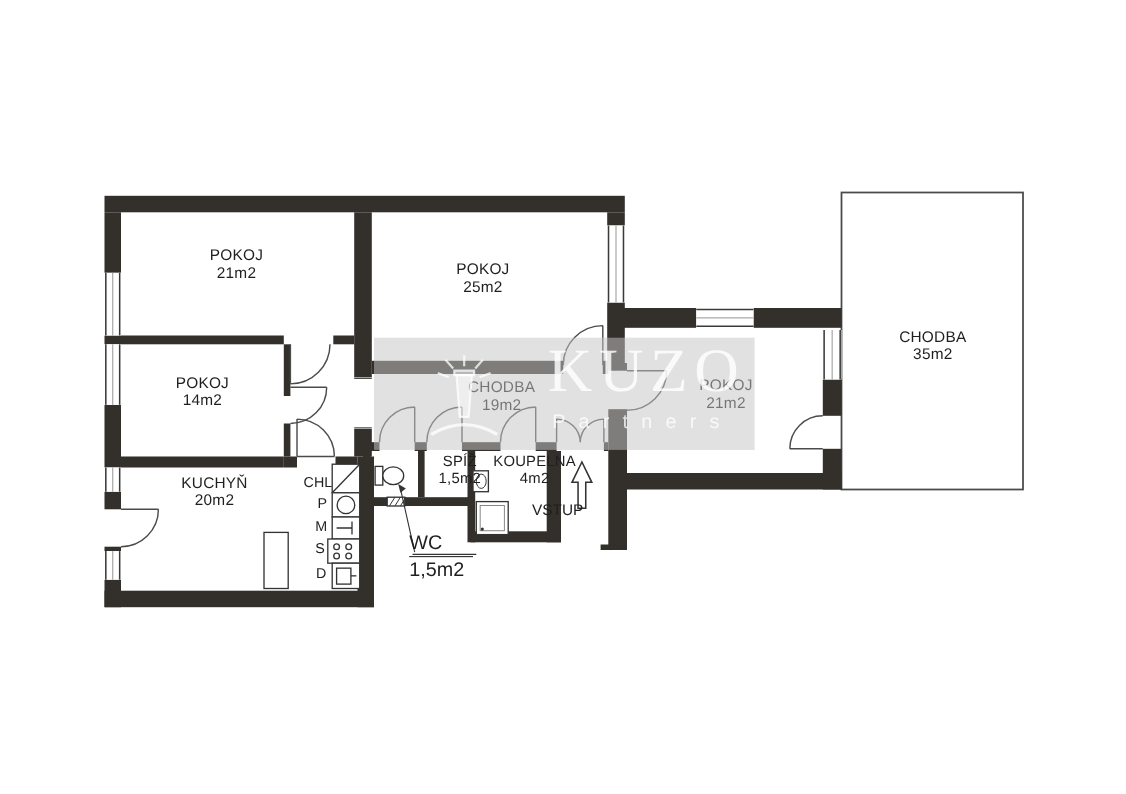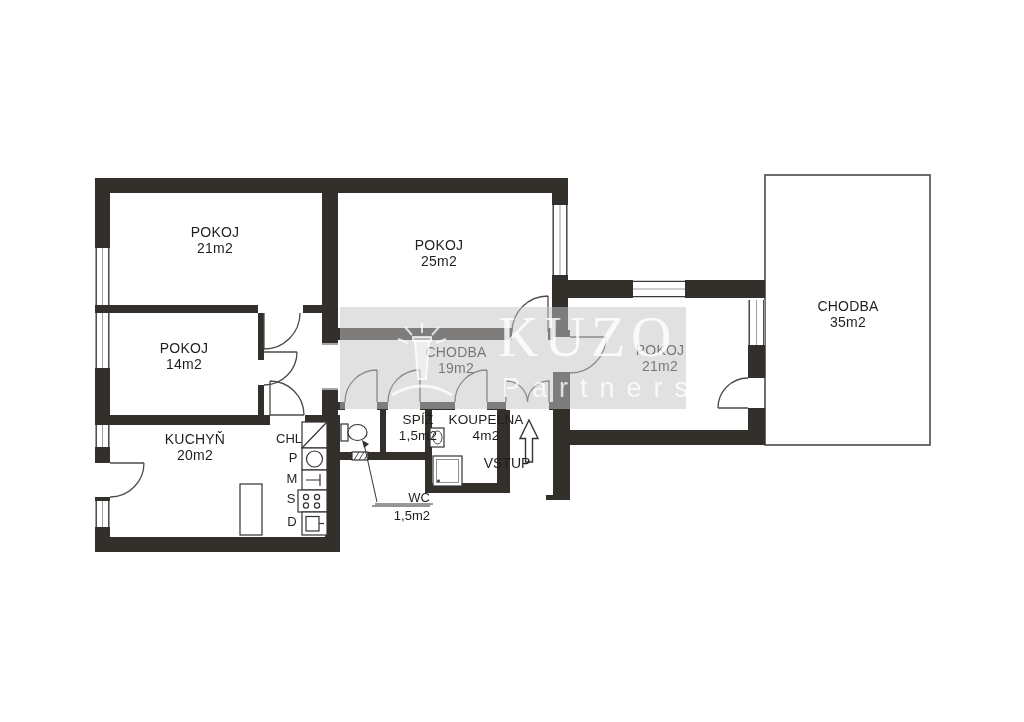--- a/index.html
+++ b/index.html
@@ -2,29 +2,29 @@
 <html><head>
 <meta charset="utf-8">
 <style>
   html,body{margin:0;padding:0;background:#ffffff;}
   .page{position:relative;width:1024px;height:722px;background:#ffffff;overflow:hidden;
         font-family:"Liberation Sans",sans-serif;color:#1f1f1f;}
   .plan-svg{position:absolute;left:0;top:0;z-index:1;}
   .room-label{position:absolute;transform:translate(-50%,-50%);text-align:center;
               font-size:14px;line-height:15.5px;letter-spacing:.2px;z-index:2;white-space:nowrap;}
   .small-label{position:absolute;transform:translate(-50%,-50%);font-size:13px;z-index:2;white-space:nowrap;}
-  .wc-label{position:absolute;transform:translate(-50%,-50%);text-align:right;font-size:13px;z-index:2;}
+  .wc-label{position:absolute;transform:translate(-50%,-50%);text-align:left;font-size:18px;z-index:2;}
   .wc-line{width:58px;height:0;border-top:1.3px solid #2c2c2c;margin:1px auto 1px auto;}
   
   .wm-band{position:absolute;left:340px;top:307px;width:346px;height:102px;
            background:rgba(198,198,198,0.52);z-index:3;pointer-events:none;text-align:center;}
   .wm-logo{position:absolute;left:50px;top:10px;}
   .wm-brand{position:absolute;left:158px;top:2px;font-family:"Liberation Serif",serif;
             font-size:56px;line-height:1;letter-spacing:6px;color:rgba(255,255,255,0.82);}
-  .wm-sub{position:absolute;left:162px;top:66px;font-size:27px;letter-spacing:12px;
+  .wm-sub{position:absolute;left:162px;top:66px;font-size:18px;letter-spacing:12px;
           color:rgba(255,255,255,0.78);}
 </style>
 </head>
 <body>
 
 <div class="page">
 
   <svg class="plan-svg" width="1024" height="722" viewBox="0 0 1024 722" xmlns="http://www.w3.org/2000/svg">
 
     <rect x="765" y="175" width="165" height="270" fill="#ffffff" stroke="#4a4a4a" stroke-width="1.6"></rect>

